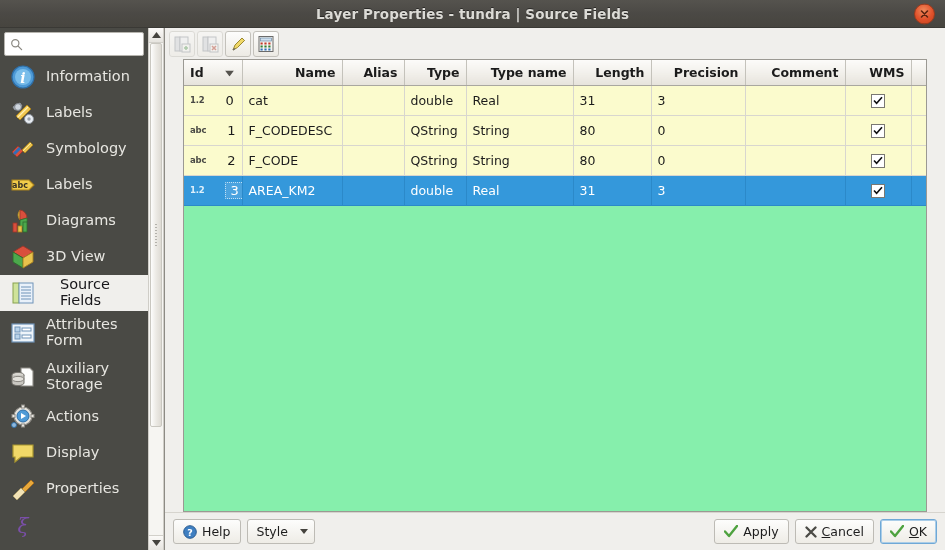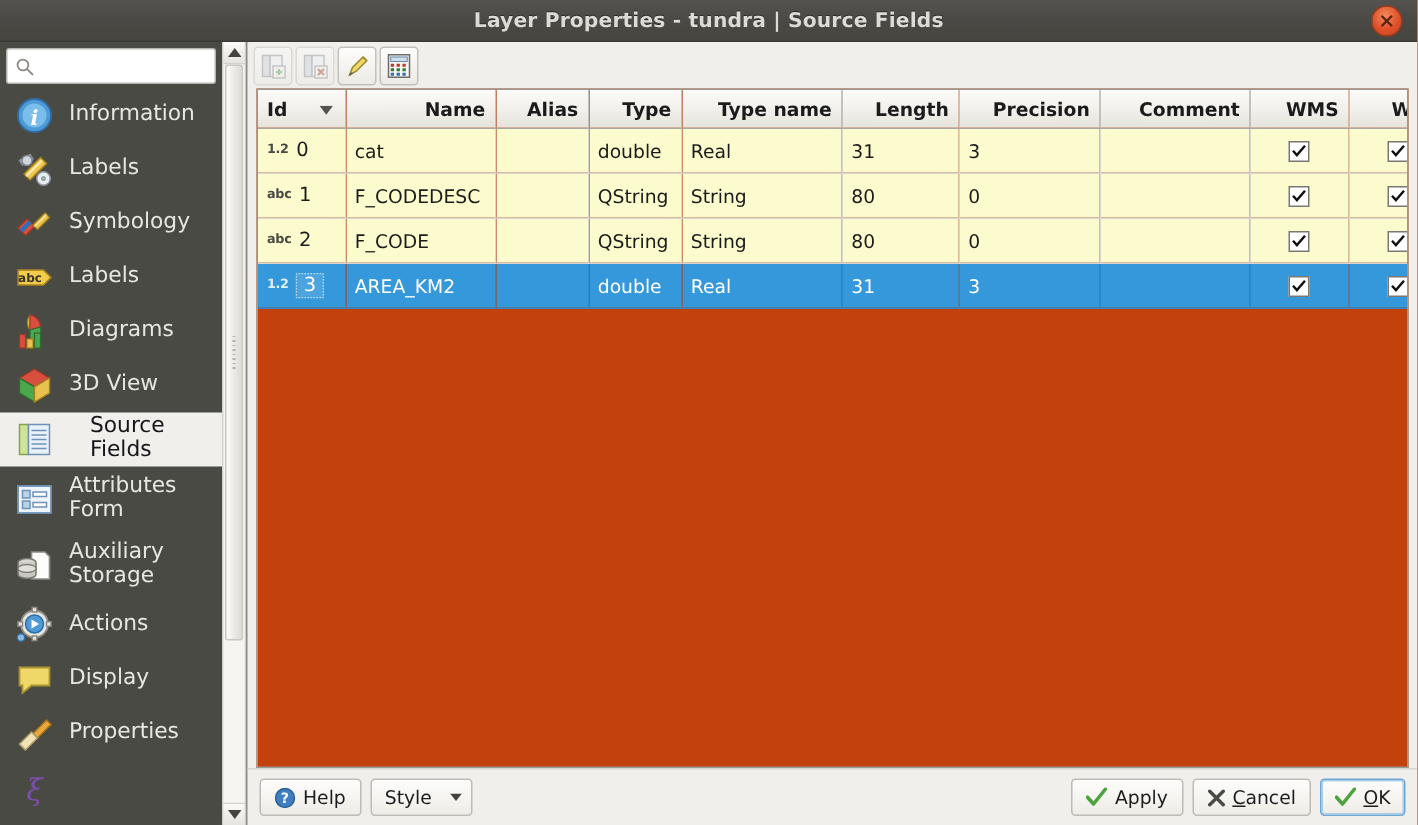--- a/index.html
+++ b/index.html
@@ -200,22 +200,22 @@
     background: linear-gradient(to bottom,#fdfdfc,#eceae4);
     display: flex; align-items: center; justify-content: center;
     cursor: pointer;
   }
   .tbtn.disabled { opacity: .45; cursor: default; }
   .tbtn svg { display:block; }
 
   
   .tablewrap {
     flex: 1 1 auto;
-    margin: 0 6px;
-    background: #c2410c;
+    margin: 0 18px;
+    background: #86efac;
     border: 1px solid #9b9993;
     overflow: hidden;
     min-height: 0;
   }
   table.fields {
     width: 100%;
     border-collapse: collapse;
     table-layout: fixed;
     font-size: 12.5px;
   }
@@ -259,21 +259,21 @@
   tr.selected td {
     background: #3498db;
     color: #ffffff;
     border-right-color: #2b89c9;
     border-bottom-color: #2b89c9;
   }
   td.idcell {
     padding-left: 3px;
     display: table-cell;
   }
-  .idcell-inner { display: flex; align-items: center; gap: 5px; }
+  .idcell-inner { display: flex; align-items: center; gap: 21px; }
   .typetag {
     font-size: 8.5px;
     font-weight: bold;
     color: #4a4a45;
     line-height: 1;
     letter-spacing: -.2px;
   }
   tr.selected .typetag { color: #dff0fb; }
   .idnum { font-size: 13px; }
   tr.selected .idcell .idnum {

